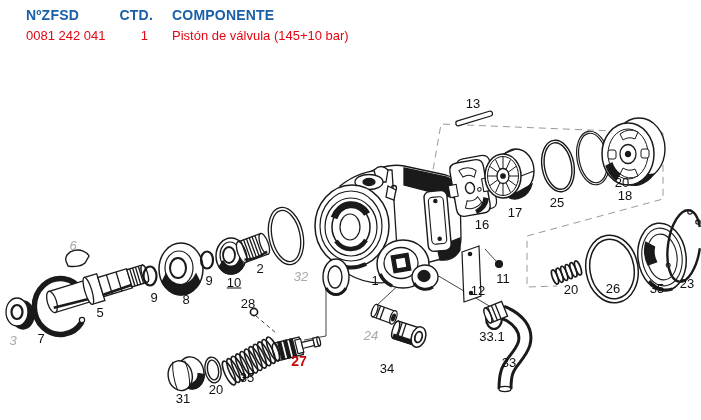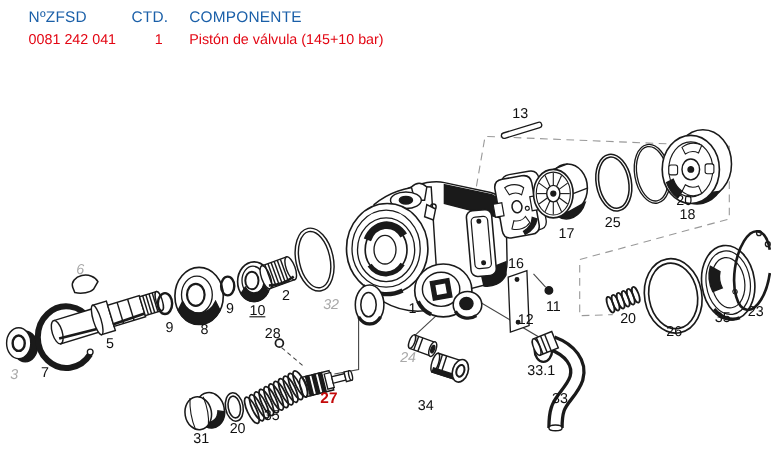--- a/index.html
+++ b/index.html
@@ -1,18 +1,18 @@
 <!DOCTYPE html>
 <html><head>
 <meta charset="utf-8">
 <style>
   html,body{margin:0;padding:0;background:#fff;}
   .stage{position:relative;width:701px;height:420px;background:#fff;overflow:hidden;
          font-family:"Liberation Sans",sans-serif;}
-  .hdr-cell{position:absolute;font-weight:normal;font-size:14px;letter-spacing:.2px;}
+  .hdr-cell{position:absolute;font-weight:bold;font-size:14px;letter-spacing:.2px;}
   .row-cell{position:absolute;font-size:13px;}
   .qty-box{width:42px;text-align:right;}
   svg{position:absolute;left:0;top:0;}
   #labels span{position:absolute;transform:translate(-50%,-50%);font-size:13px;color:#111;
                white-space:nowrap;cursor:default;}
   #labels span.ghost{color:#a9a9a9;font-style:italic;}
   #labels span.highlight{font-weight:bold;font-size:14px;}
 </style>
 </head>
 <body>
@@ -341,30 +341,30 @@
       <span style="left: 100px; top: 312px;">5</span>
       <span class="ghost" style="left: 73px; top: 245px;">6</span>
       <span style="left: 41px; top: 338px;">7</span>
       <span style="left: 186px; top: 299px;">8</span>
       <span style="left: 154px; top: 297px;">9</span>
       <span style="left: 209px; top: 280px;">9</span>
       <span style="left: 234px; top: 282px; text-decoration: underline;">10</span>
       <span style="left: 503px; top: 278px;">11</span>
       <span style="left: 478px; top: 290px;">12</span>
       <span style="left: 473px; top: 103px;">13</span>
-      <span style="left: 469px; top: 239px;">16</span>
+      <span style="left: 469px; top: 224px; padding-left: 26px;">16</span>
       <span style="left: 515px; top: 212px;">17</span>
       <span style="left: 589px; top: 195px; margin-left: 36px;">18</span>
       <span style="left: 622px; top: 182px;">20</span>
       <span style="left: 571px; top: 289px;">20</span>
       <span style="left: 657px; top: 288px;">35</span>
       <span style="left: 687px; top: 283px;">23</span>
-      <span class="ghost" style="left: 371px; top: 325px; text-align: center;">24</span>
+      <span class="ghost" style="left: 371px; top: 335px; text-align: center;">24</span>
       <span style="left: 557px; top: 202px;">25</span>
-      <span style="left: 613px; top: 301px;">26</span>
+      <span style="left: 613px; top: 288px;">26</span>
       <span class="highlight" style="left: 299px; top: 361px; color: rgb(196, 10, 10);">27</span>
       <span style="left: 248px; top: 303px;">28</span>
       <span style="left: 247px; top: 377px;">35</span>
       <span style="left: 216px; top: 389px;">20</span>
       <span style="left: 183px; top: 398px;">31</span>
       <span class="ghost" style="left: 301px; top: 276px;">32</span>
       <span style="left: 509px; top: 362px;">33</span>
       <span style="left: 492px; top: 336px;">33.1</span>
       <span style="left: 387px; top: 368px;">34</span>
     </div>

